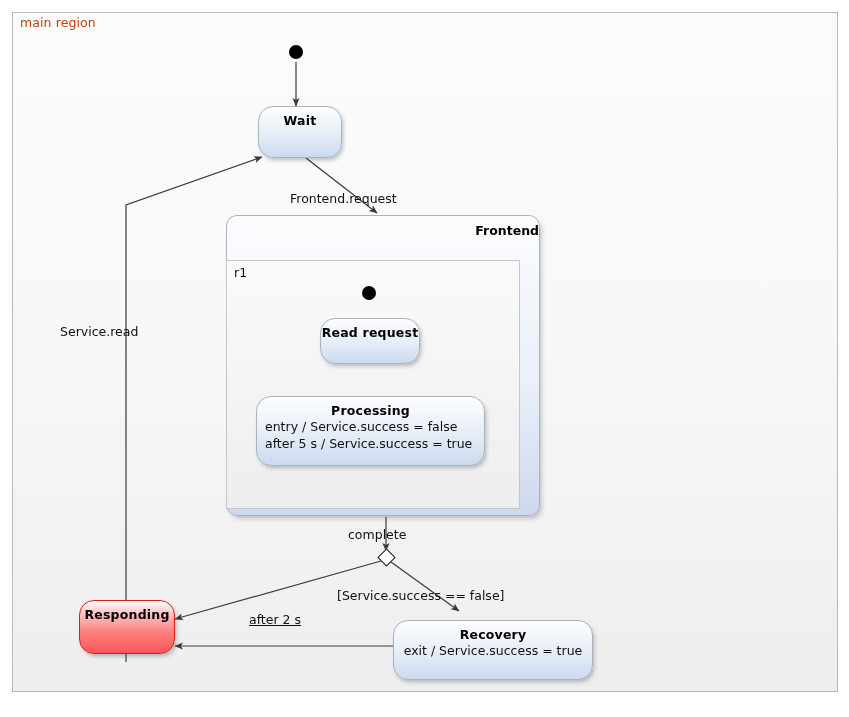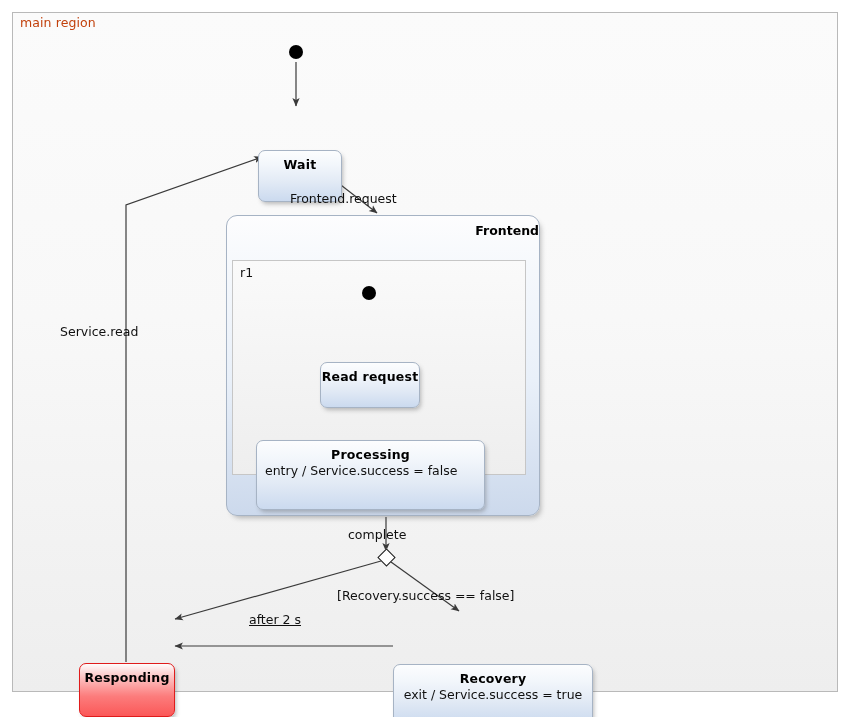--- a/index.html
+++ b/index.html
@@ -37,24 +37,23 @@
     top: 15px;
     font-size: 12.5px;
     color: #c2410c;
     letter-spacing: 0.1px;
   }
   
   .state {
     position: absolute;
     box-sizing: border-box;
     border: 1px solid #a6b3c4;
-    border-radius: 7px;
+    border-radius: 15px;
     background: linear-gradient(to bottom, #fcfdfe 0%, #f2f6fb 28%, #e2eaf5 62%, #cbdaef 100%);
     box-shadow: 2px 3px 4px -1px rgba(90,90,90,0.40);
-    margin-top: 44px;
   }
   .state-name {
     display: block;
     text-align: center;
     font-weight: bold;
     font-size: 12.5px;
     color: #000;
     margin-top: 6px;
     letter-spacing: 0.2px;
   }
@@ -176,44 +175,45 @@
   </div>
 
   <div class="edge-label" style="left:290px; top:191px;">Frontend.request</div>
 
   <div class="edge-label" style="left:60px; top:324px;">Service.read</div>
 
   <div class="composite" style="left:226px; top:215px; width:314px; height:301px;">
     <span class="composite-name">Frontend</span>
   </div>
 
-  <div class="inner-region" style="left:232px; top:260px; width:294px; height:215px;">
+  <div class="inner-region" style="left:226px; top:260px; width:294px; height:249px;">
     <span class="inner-region-label">r1</span>
   </div>
 
   <div class="initial-node" style="left:362px; top:286px;"></div>
 
   <div class="state" style="left:320px; top:318px; width:100px; height:46px;">
     <span class="state-name">Read request</span>
   </div>
 
   <div class="state" style="left:256px; top:396px; width:229px; height:70px;">
     <span class="state-name">Processing</span>
     <span class="state-body">entry / Service.success = false</span>
+    <span class="state-body">after 5 s / Service.success = true</span>
   </div>
 
   <div class="edge-label" style="left:348px; top:527px;">complete</div>
 
   <div class="choice-node" style="left:380px; top:551px;"></div>
 
-  <div class="edge-label" style="left:337px; top:588px;">[Recovery.success == false]</div>
+  <div class="edge-label" style="left:337px; top:588px;">[Service.success == false]</div>
 
   <div class="edge-label" style="left:249px; top:612px;text-decoration:underline;">after 2 s</div>
 
-  <div class="state active" style="left:79px; top:619px; width:96px; height:54px;">
+  <div class="state active" style="left:79px; top:600px; width:96px; height:54px;">
     <span class="state-name">Responding</span>
   </div>
 
   <div class="state" style="left:393px; top:620px; width:200px; height:60px;">
     <span class="state-name">Recovery</span>
     <span class="state-body" style="text-align:center;">exit / Service.success = true</span>
   </div>
 
 </div>
 

